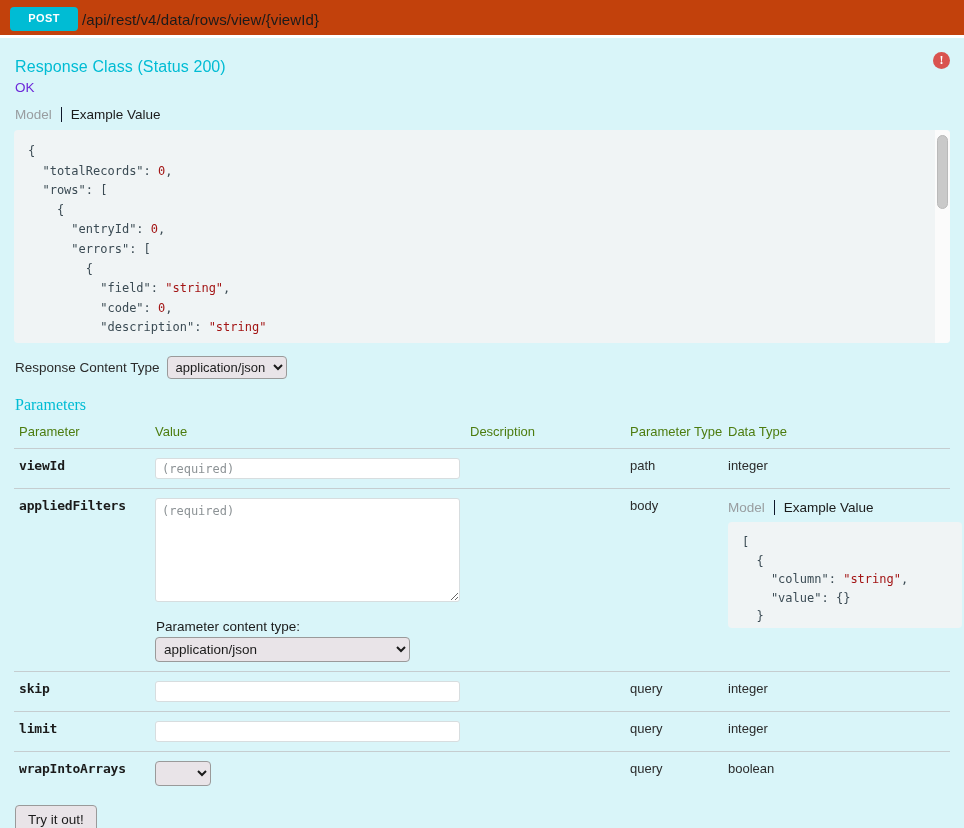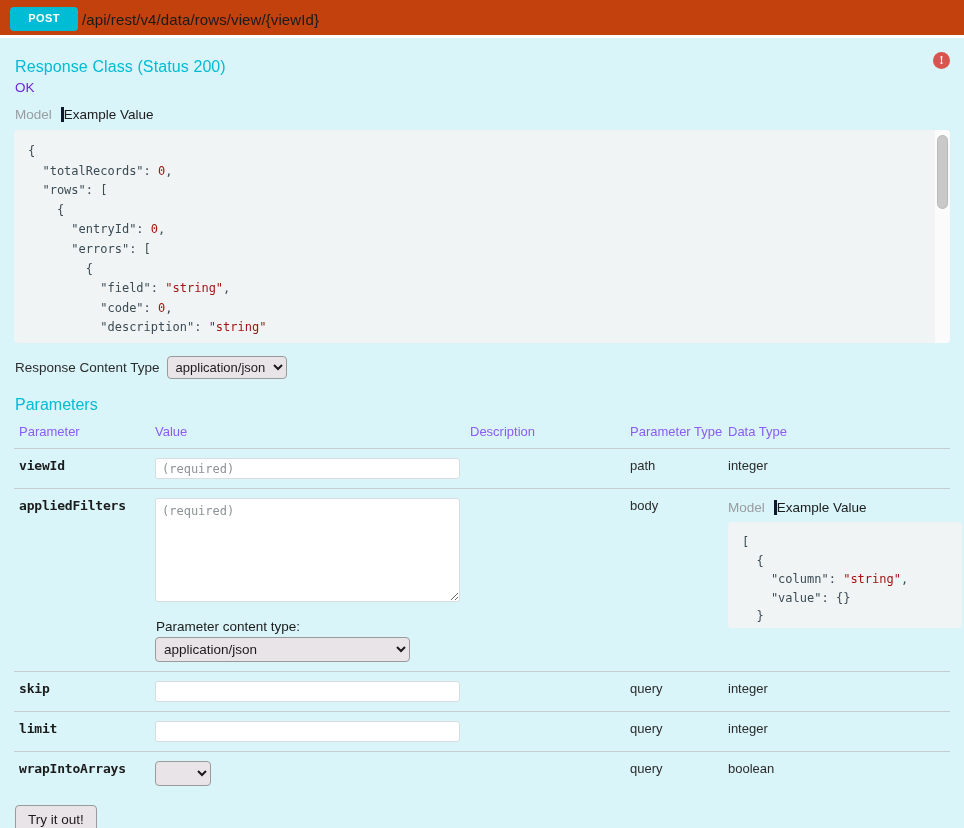--- a/index.html
+++ b/index.html
@@ -101,21 +101,22 @@
     padding: 12px 0 8px 1px;
     font-size: 13.5px;
   }
   .tab {
     cursor: pointer;
     padding: 0 9px 0 0;
     color: #999da0;
   }
   .tab.active {
     color: #1b1b1b;
-    border-left: 3px solid #0f172a;
+    padding-left: 9px;
+    border-left: 1px solid #0f172a;
   }
 
   
   .code-box {
     background: #f0f4f5;
     border-radius: 4px;
     position: relative;
     overflow: hidden;
   }
   .code-box pre {
@@ -170,31 +171,32 @@
     padding: 2px 4px;
     margin-left: 7px;
     color: #1b1b1b;
   }
 
   
   .params-title {
     color: #00bcd4;
     font-size: 16px;
     padding: 17px 0 0 1px;
+    font-family: Liberation Serif, serif;
   }
   table.params {
     width: 100%;
     border-collapse: collapse;
     margin-top: 10px;
     table-layout: fixed;
   }
   table.params th {
     text-align: left;
     font-weight: normal;
-    color: #8b5cf6;
+    color: #4d7c0f;
     font-size: 13px;
     padding: 0 0 9px 5px;
     vertical-align: top;
     line-height: 15px;
   }
   table.params tbody tr {
     border-top: 1px solid #c5cdd0;
     margin-left: 42px;
   }
   table.params td {

